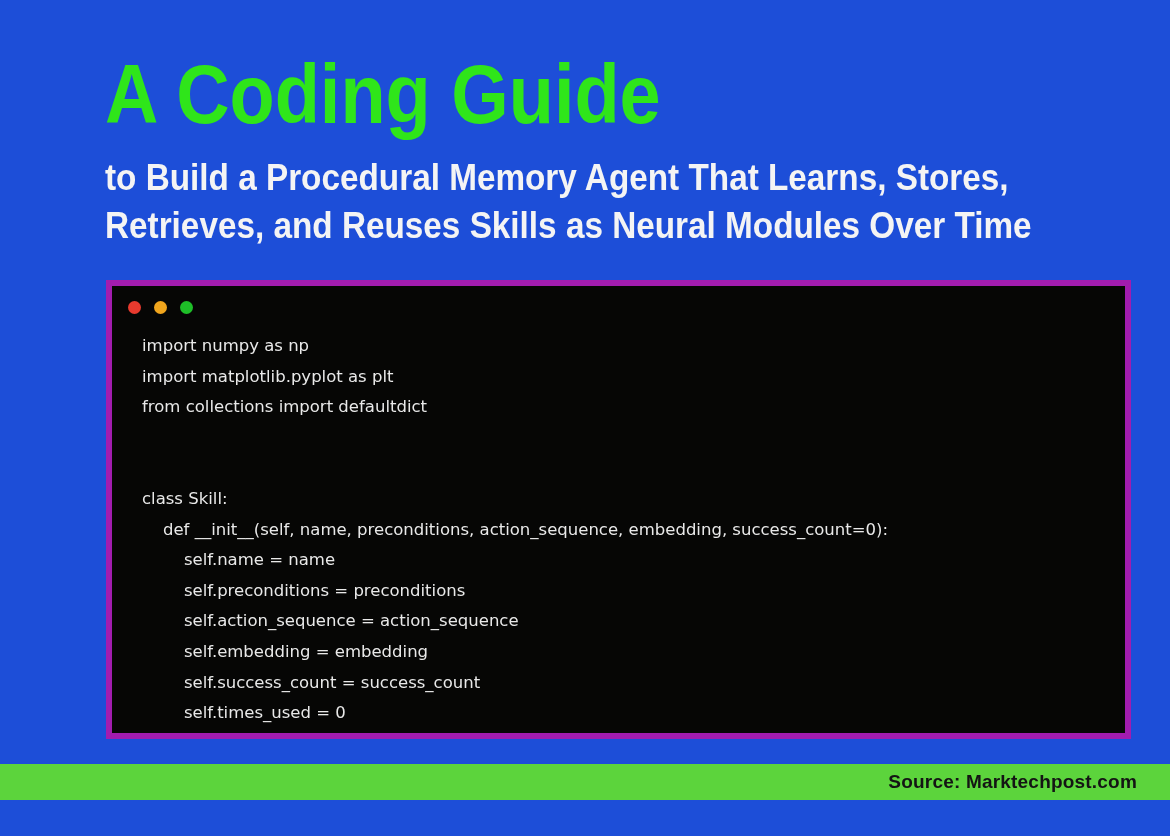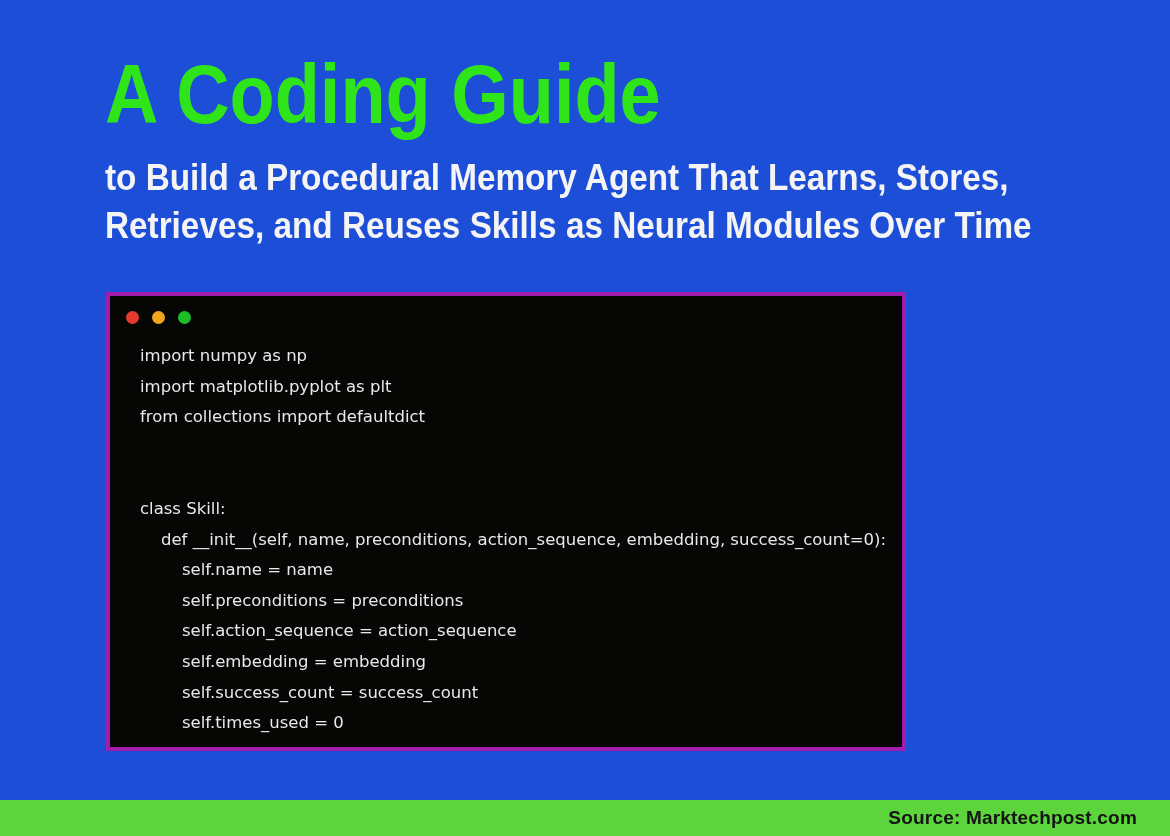--- a/index.html
+++ b/index.html
@@ -33,25 +33,25 @@
     font-weight: bold;
     line-height: 48px;
     color: #f4f4f4;
     transform: scaleX(0.90);
     transform-origin: left top;
     white-space: nowrap;
   }
   .code-window {
     position: absolute;
     left: 106px;
-    top: 292px;
-    width: 800px;
+    top: 280px;
+    width: 1025px;
     height: 459px;
     background: #060605;
-    border: 4px solid #a21caf;
+    border: 6px solid #a21caf;
   }
   .traffic-row {
     display: flex;
     gap: 13px;
     padding: 15px 0 0 16px;
   }
   .dot {
     width: 13px;
     height: 13px;
     border-radius: 50%;
@@ -63,21 +63,21 @@
     margin: 17px 0 0 30px;
     font-family: "DejaVu Sans", sans-serif;
     font-size: 16.5px;
     line-height: 30.6px;
     color: #e9e9e9;
     white-space: pre;
   }
   .footer-bar {
     position: absolute;
     left: 0;
-    top: 800px;
+    top: 764px;
     width: 1170px;
     height: 36px;
     background: #5cd43c;
     display: flex;
     align-items: center;
     justify-content: flex-end;
     padding-right: 33px;
   }
   .footer-source {
     font-size: 19px;

